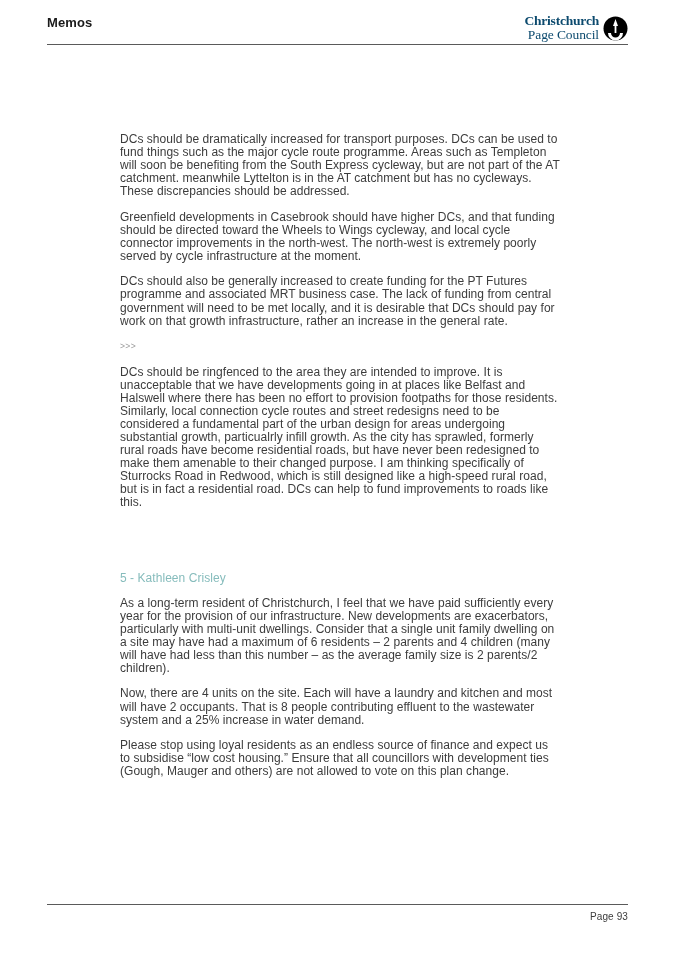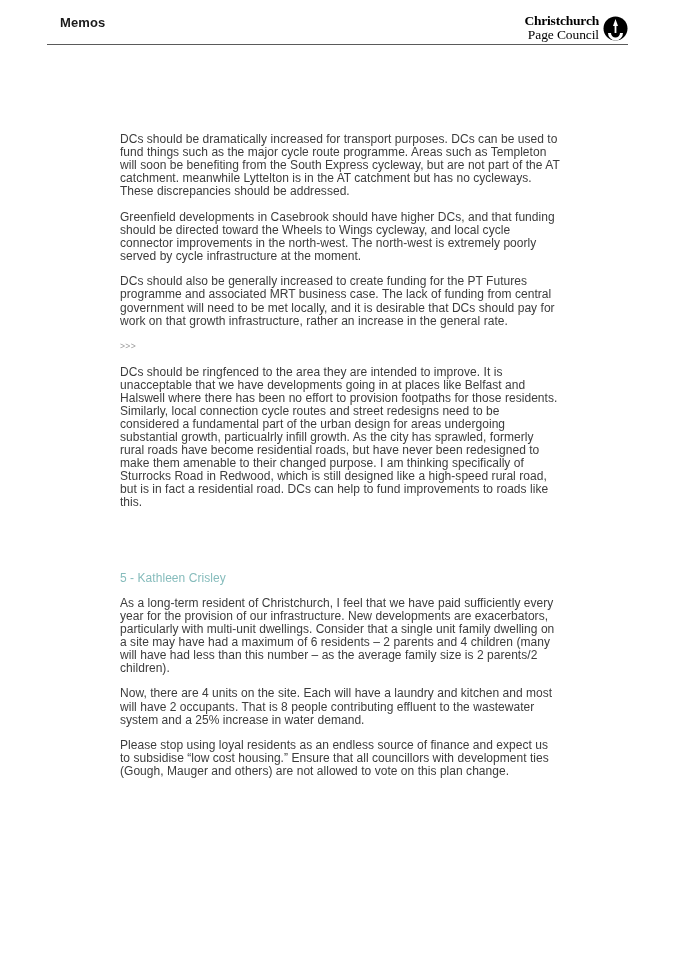--- a/index.html
+++ b/index.html
@@ -32,34 +32,33 @@
     height: 52px;
   }
   .header-title {
     position: absolute;
     left: 47px;
     top: 15px;
     font-size: 13px;
     font-weight: bold;
     color: #1a1a1a;
     letter-spacing: 0.1px;
-    margin-left: 13px;
   }
   .logo-block {
     position: absolute;
     right: 47px;
     top: 14px;
     display: flex;
     align-items: center;
     gap: 4px;
   }
   .logo-words {
     text-align: right;
     line-height: 1.04;
-    color: #000000;
+    color: #0c4a6e;
     font-family: "Liberation Serif", serif;
   }
   .logo-line1 {
     display: block;
     font-size: 13.5px;
     font-weight: bold;
     letter-spacing: -0.2px;
   }
   .logo-line2 {
     display: block;
@@ -179,14 +178,18 @@
 
     <div class="gap-before-heading"></div>
 
     <p class="submitter-heading">5 - Kathleen Crisley</p>
 
     <p class="para">As a long-term resident of Christchurch, I feel that we have paid sufficiently every year for the provision of our infrastructure. New developments are exacerbators, particularly with multi-unit dwellings. Consider that a single unit family dwelling on a site may have had a maximum of 6 residents – 2 parents and 4 children (many will have had less than this number – as the average family size is 2 parents/2 children).</p>
     <p class="para">Now, there are 4 units on the site. Each will have a laundry and kitchen and most will have 2 occupants. That is 8 people contributing effluent to the wastewater system and a 25% increase in water demand.</p>
     <p class="para">Please stop using loyal residents as an endless source of finance and expect us to subsidise “low cost housing.” Ensure that all councillors with development ties (Gough, Mauger and others) are not allowed to vote on this plan change.</p>
   </div>
 
+  <div class="page-footer">
+    <div class="footer-rule"></div>
+    <div class="footer-page-number">Page 93</div>
+  </div>
 
 </div>
 
 </body></html>

